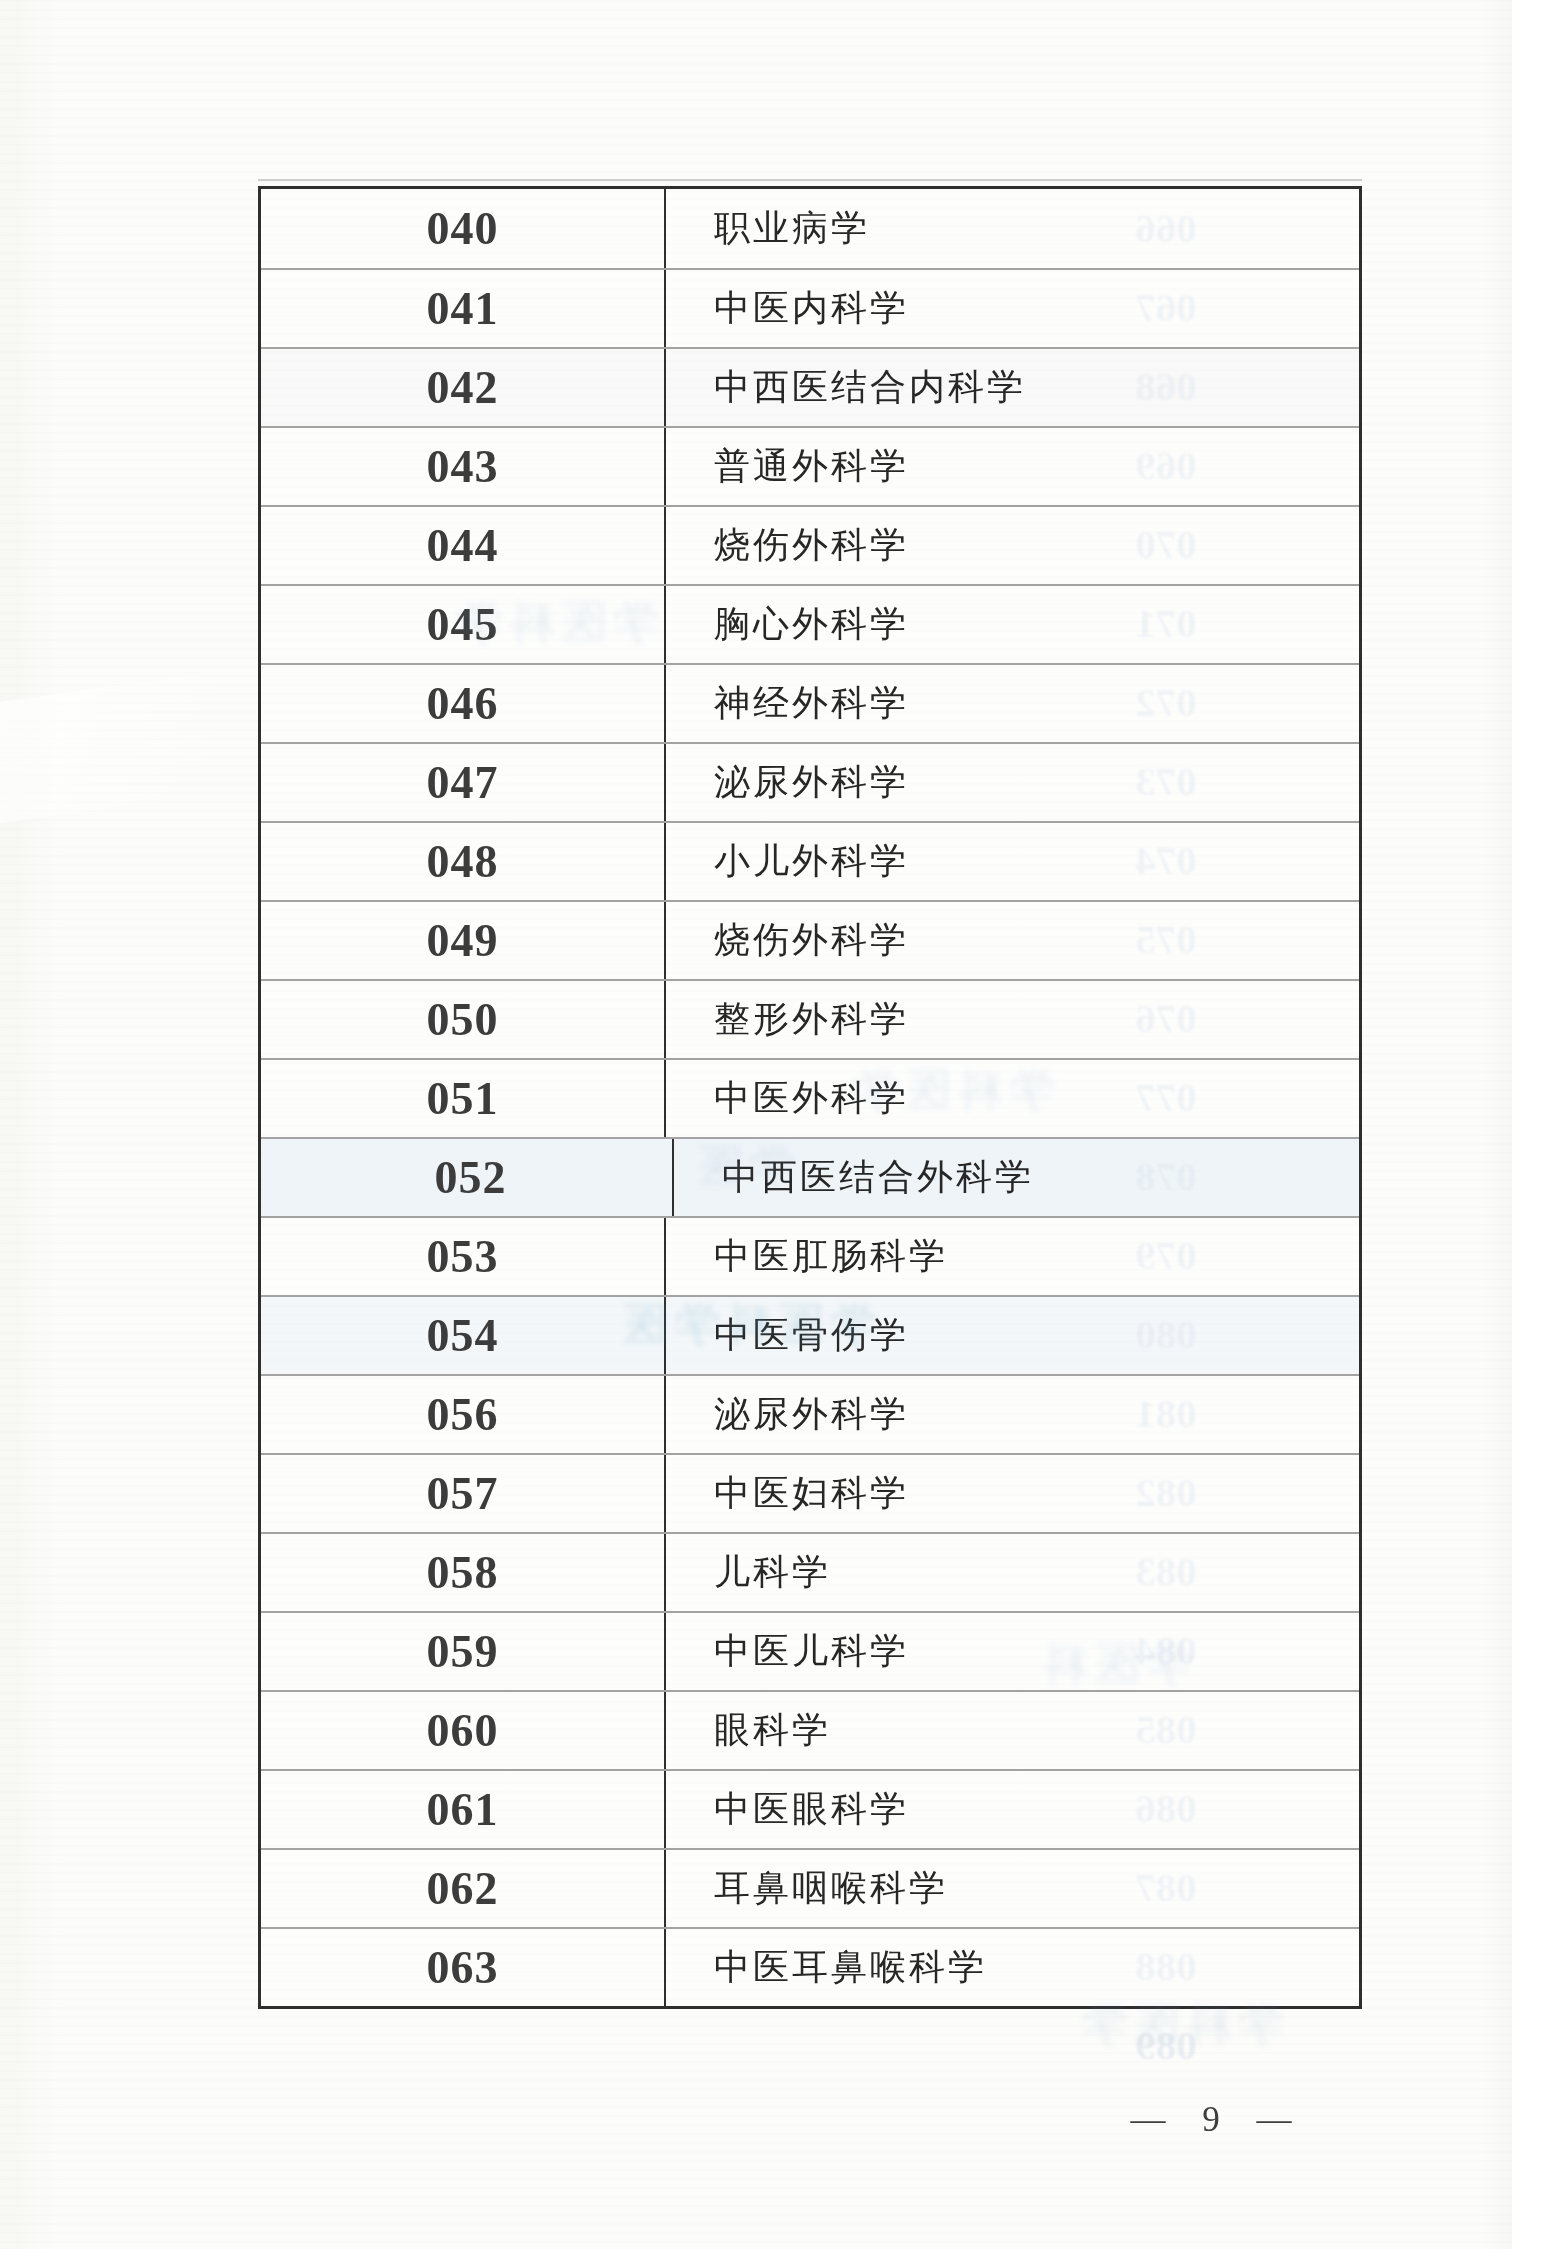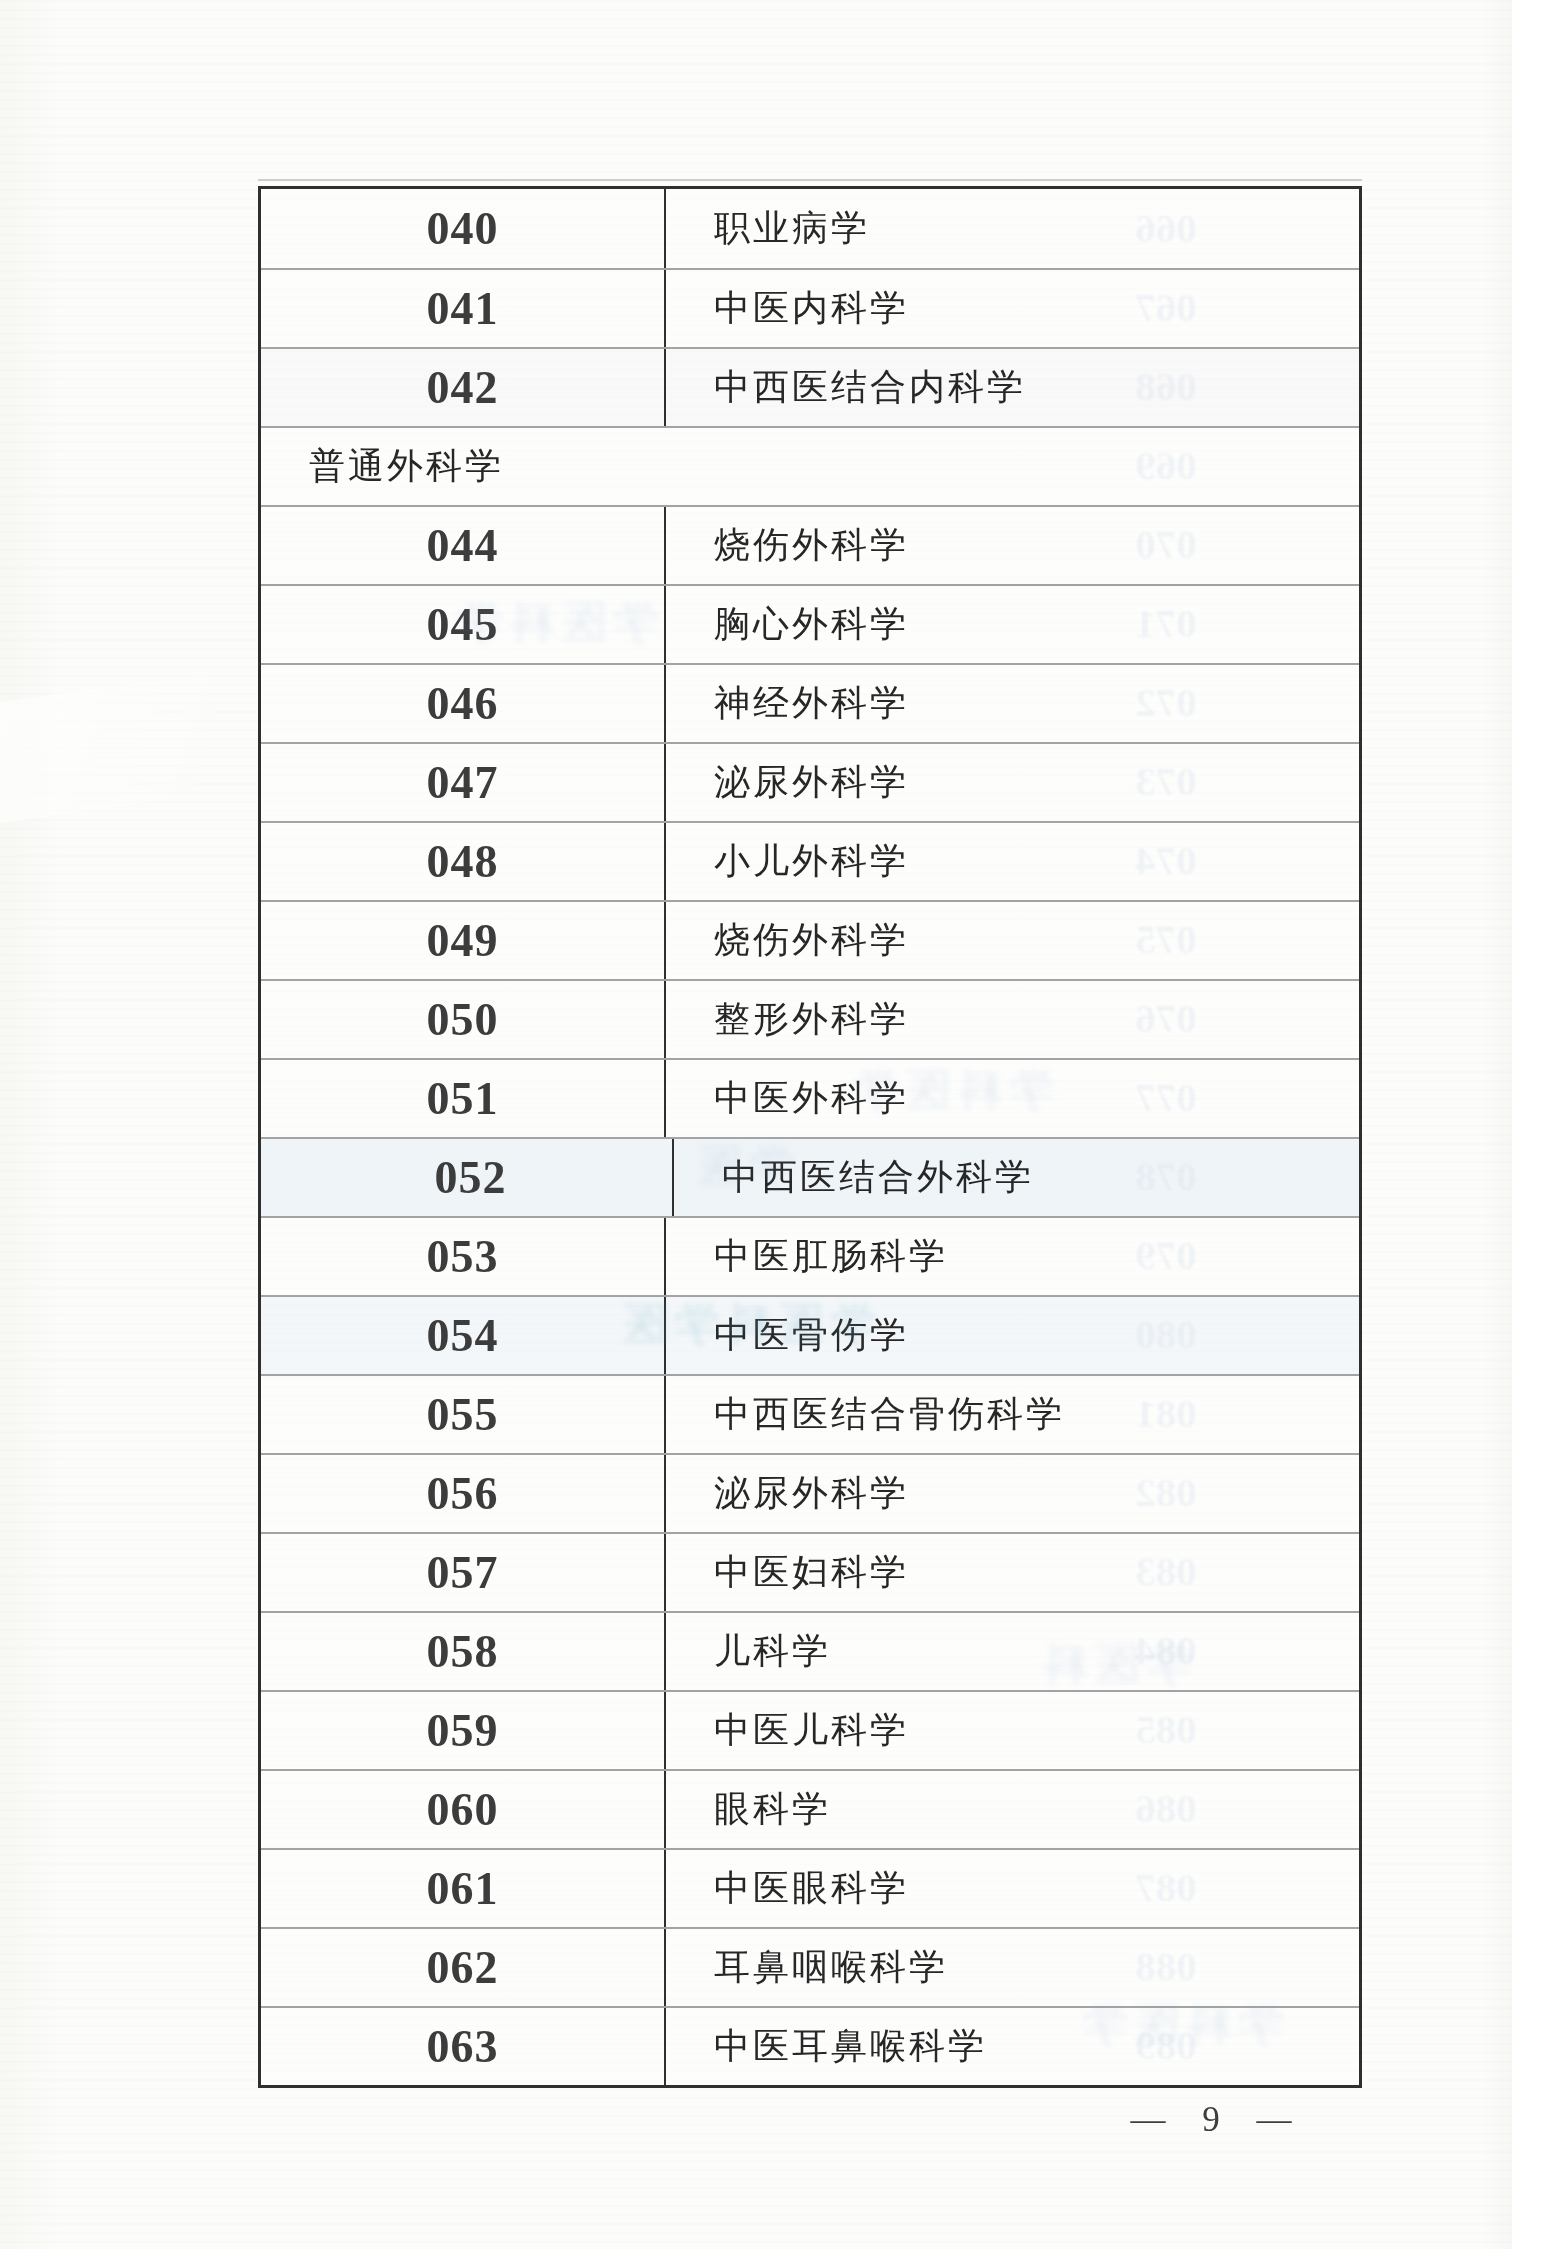--- a/index.html
+++ b/index.html
@@ -159,20 +159,21 @@
     <div class="cell-code">041</div>
     <div class="cell-name">中医内科学</div>
   </div>
 
   <div class="t-row">
     <div class="cell-code">042</div>
     <div class="cell-name">中西医结合内科学</div>
   </div>
 
   <div class="t-row">
+    <div class="cell-code">043</div>
     <div class="cell-name">普通外科学</div>
   </div>
 
   <div class="t-row">
     <div class="cell-code">044</div>
     <div class="cell-name">烧伤外科学</div>
   </div>
 
   <div class="t-row">
     <div class="cell-code">045</div>
@@ -217,24 +218,20 @@
   <div class="t-row">
     <div class="cell-code">053</div>
     <div class="cell-name">中医肛肠科学</div>
   </div>
 
   <div class="t-row">
     <div class="cell-code">054</div>
     <div class="cell-name">中医骨伤学</div>
   </div>
 
-  <div class="t-row">
-    <div class="cell-code">055</div>
-    <div class="cell-name">中西医结合骨伤科学</div>
-  </div>
 
   <div class="t-row">
     <div class="cell-code">056</div>
     <div class="cell-name">泌尿外科学</div>
   </div>
 
   <div class="t-row">
     <div class="cell-code">057</div>
     <div class="cell-name">中医妇科学</div>
   </div>

